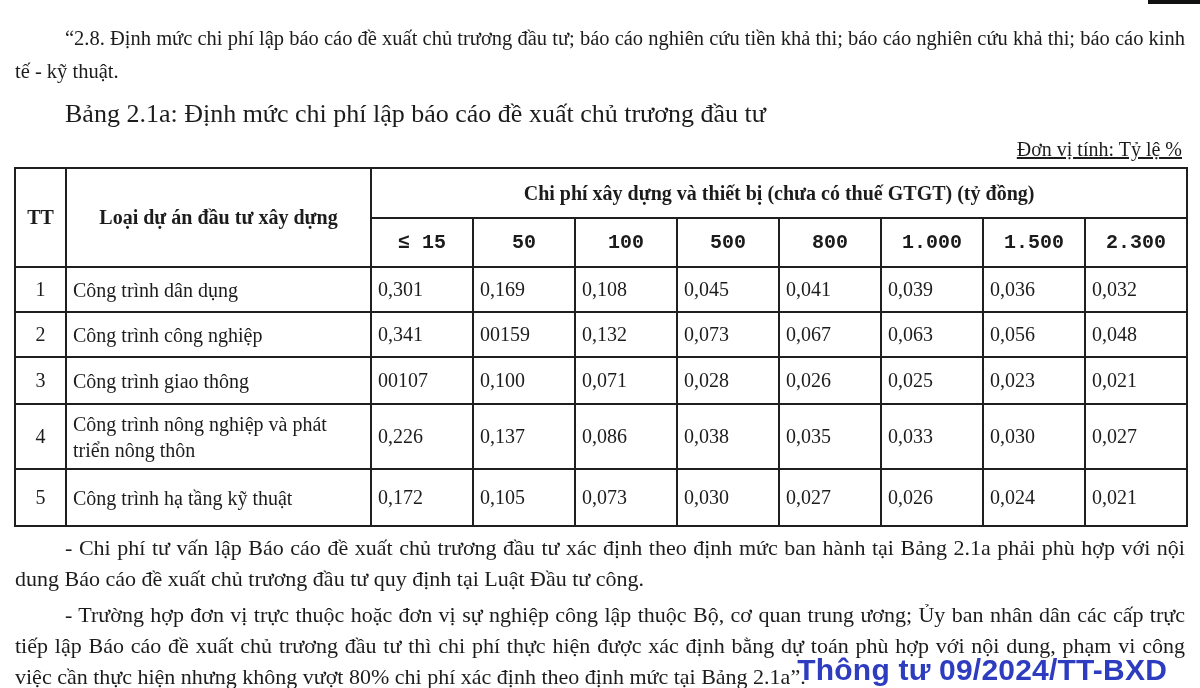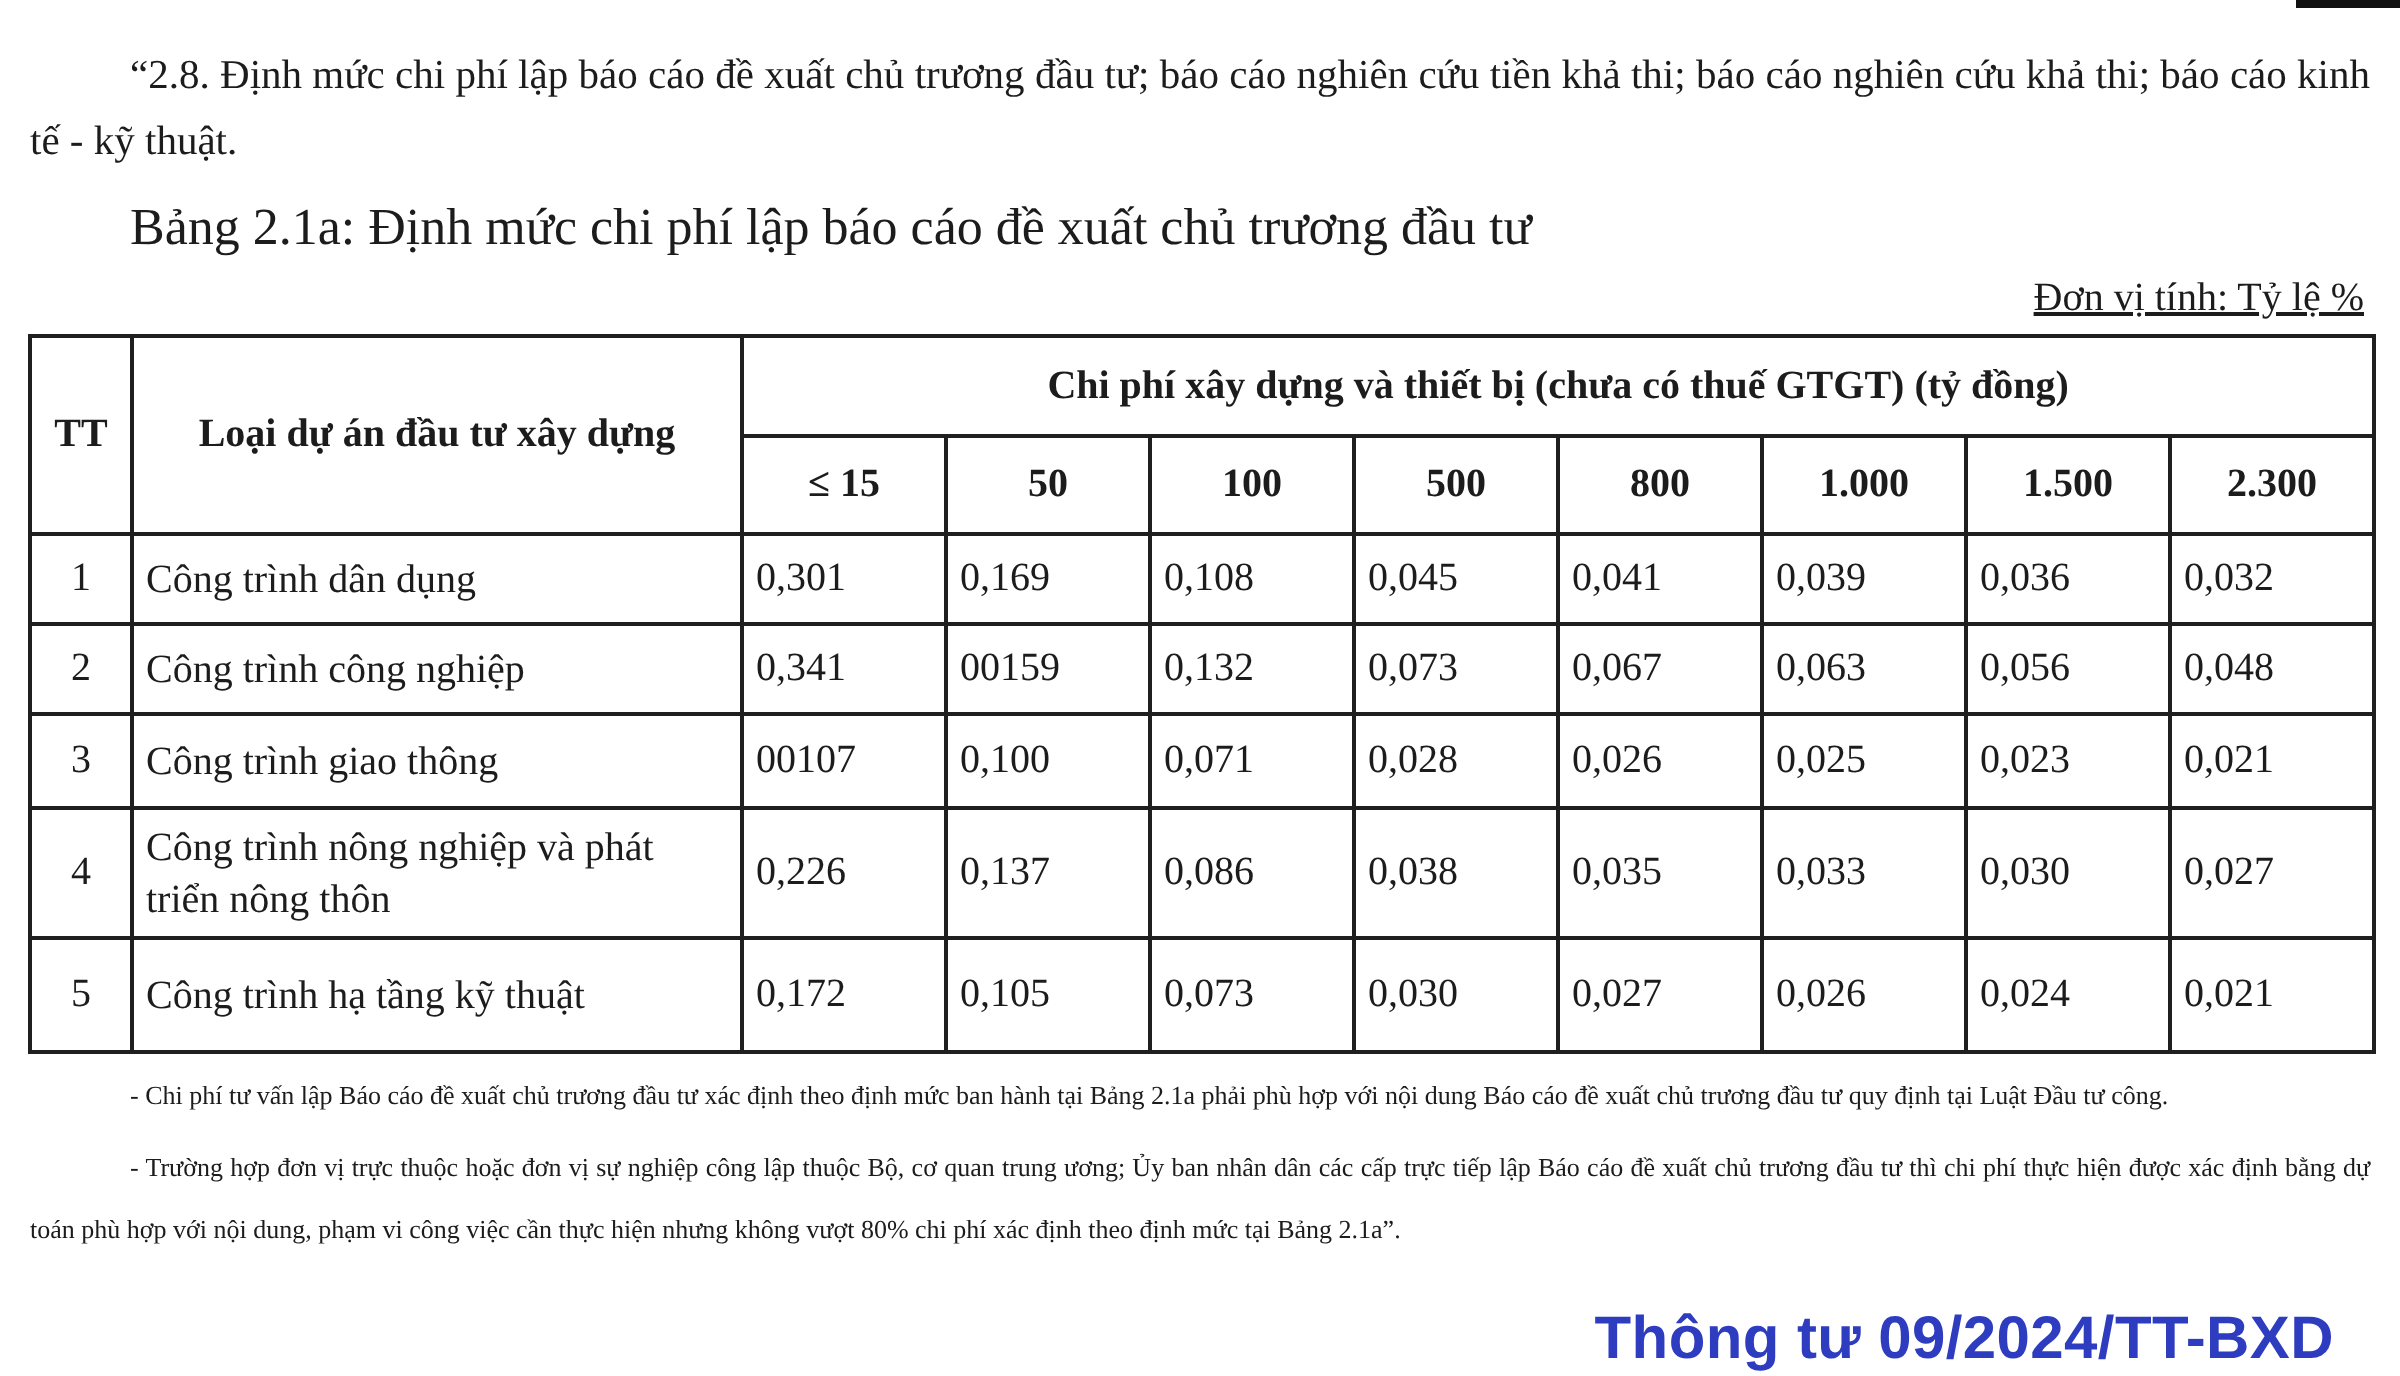--- a/index.html
+++ b/index.html
@@ -75,35 +75,35 @@
   td.cell-type {
     text-align: left;
     padding-left: 12px;
     padding-right: 10px;
     line-height: 26px;
   }
   td.cell-val {
     text-align: left;
   }
   tr.hdr-row-1 { height: 50px; }
-  tr.hdr-row-2 { height: 49px; }
+  tr.hdr-row-2 { height: 49px; font-family: Liberation Mono, monospace; }
   tr.data-row    { height: 45px; }
   tr.data-row-3  { height: 47px; }
   tr.data-row-4  { height: 65px; }
   tr.data-row-5  { height: 57px; }
   .notes-heading {
     margin: 12px 15px 0 15px;
     font-size: 20.5px;
     line-height: 30px;
     font-style: italic;
     text-indent: 50px;
   }
   .note-para {
     margin: 5px 15px 0 15px;
-    font-size: 13px;
+    font-size: 22px;
     line-height: 31px;
     text-align: justify;
     text-indent: 50px;
   }
   .watermark {
     position: absolute;
     right: 33px;
     bottom: 1px;
     font-family: "Liberation Sans", sans-serif;
     font-weight: bold;

